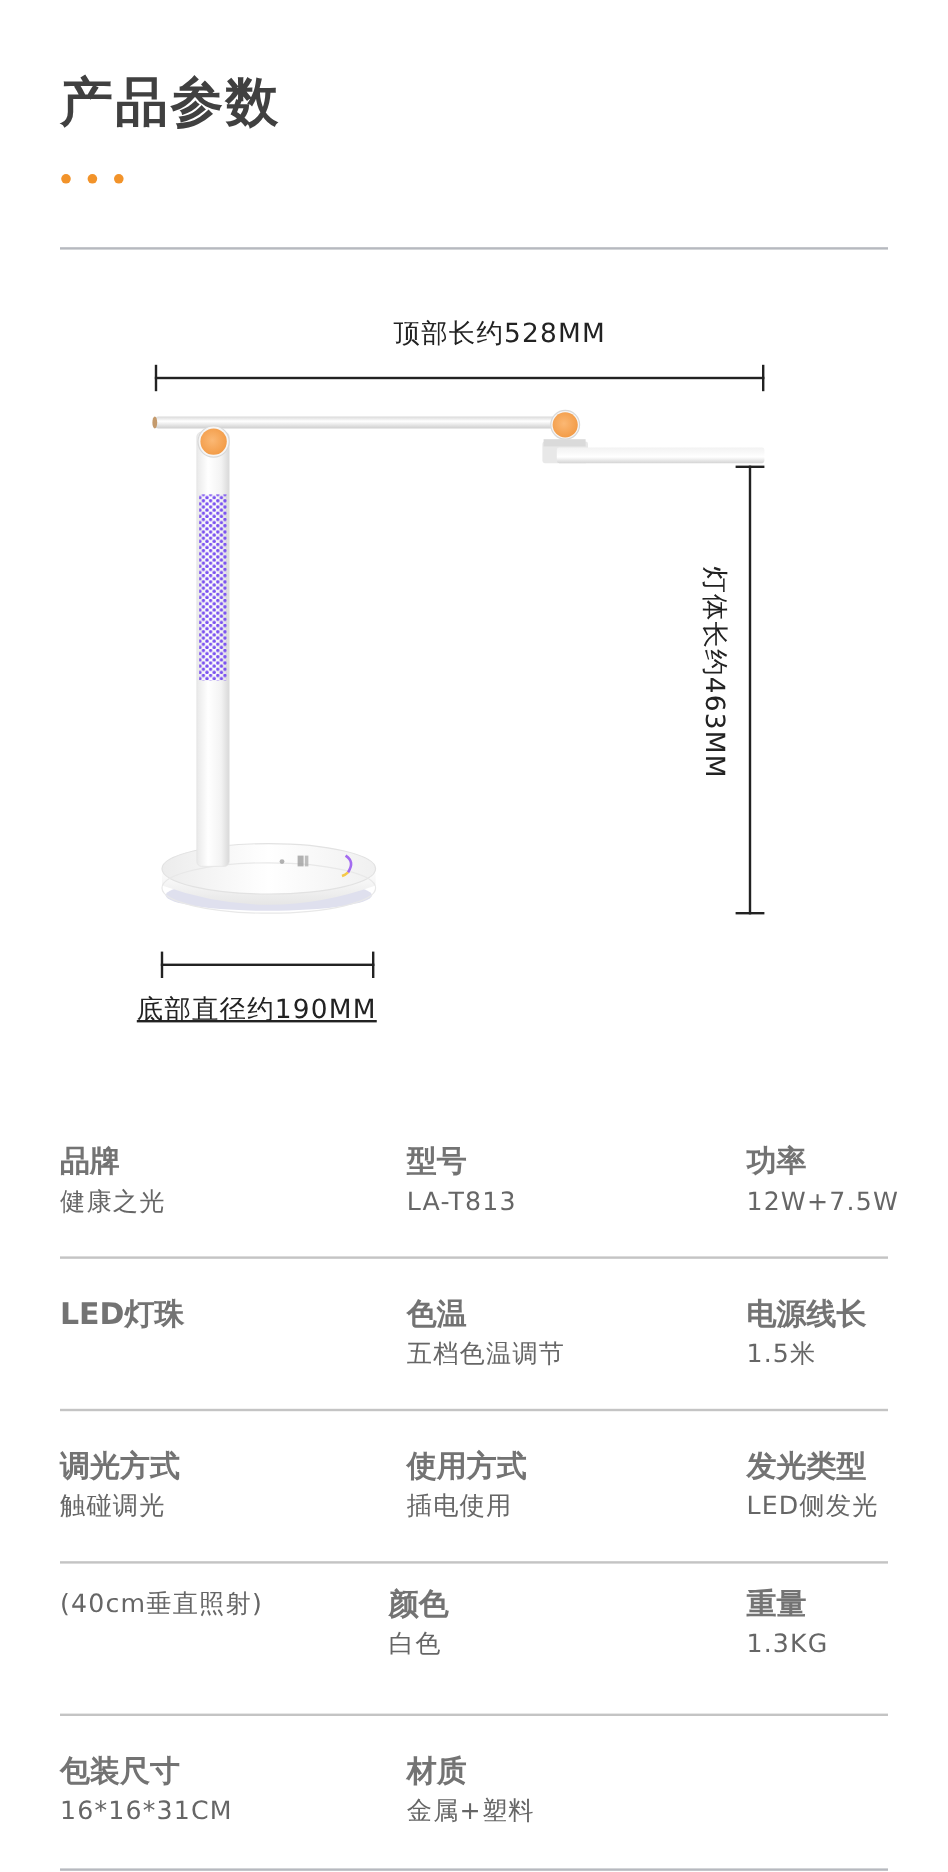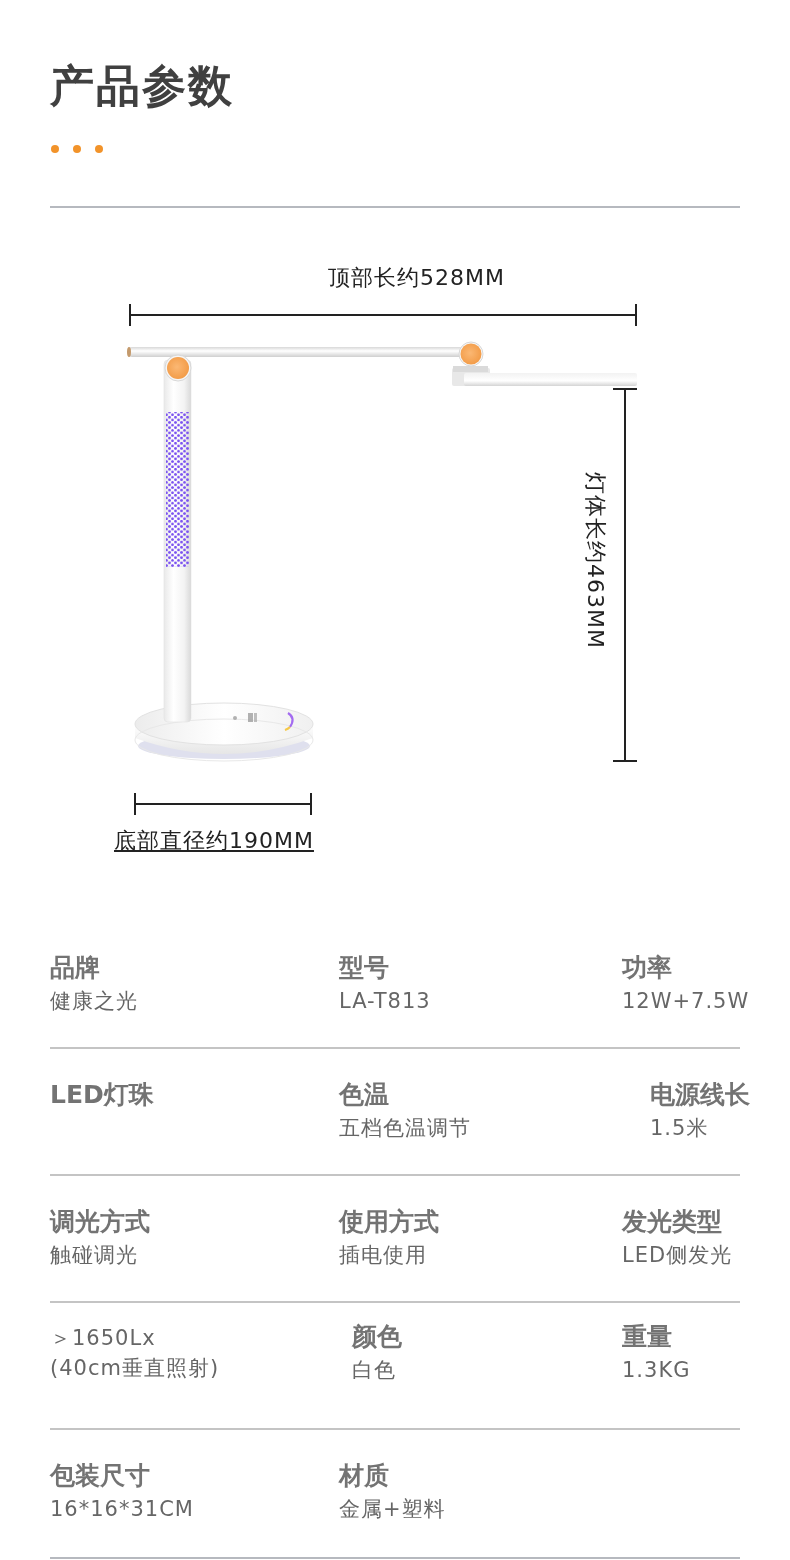--- a/index.html
+++ b/index.html
@@ -136,21 +136,21 @@
 <div class="hr thin" style="top:1047px;"></div>
 
 <div class="spec-row" style="top:1079px;">
   <div class="cell" style="left:0;">
     <div class="k">LED灯珠</div>
   </div>
   <div class="cell" style="left:289px;">
     <div class="k">色温</div>
     <div class="v">五档色温调节</div>
   </div>
-  <div class="cell" style="left:572px;margin-left:28px;">
+  <div class="cell" style="left:572px;">
     <div class="k">电源线长</div>
     <div class="v">1.5米</div>
   </div>
 </div>
 <div class="hr thin" style="top:1174px;"></div>
 
 <div class="spec-row" style="top:1206px;">
   <div class="cell" style="left:0;">
     <div class="k">调光方式</div>
     <div class="v">触碰调光</div>
@@ -161,24 +161,23 @@
   </div>
   <div class="cell" style="left:572px;">
     <div class="k">发光类型</div>
     <div class="v">LED侧发光</div>
   </div>
 </div>
 <div class="hr thin" style="top:1301px;"></div>
 
 <div class="spec-row" style="top:1321px;">
   <div class="cell" style="left:0;">
-    <div class="v">＞1650Lx</div>
     <div class="v" style="margin-top:0;">(40cm垂直照射)</div>
   </div>
-  <div class="cell" style="left:302px;">
+  <div class="cell" style="left:274px;">
     <div class="k">颜色</div>
     <div class="v">白色</div>
   </div>
   <div class="cell" style="left:572px;">
     <div class="k">重量</div>
     <div class="v">1.3KG</div>
   </div>
 </div>
 <div class="hr thin" style="top:1428px;"></div>
 

